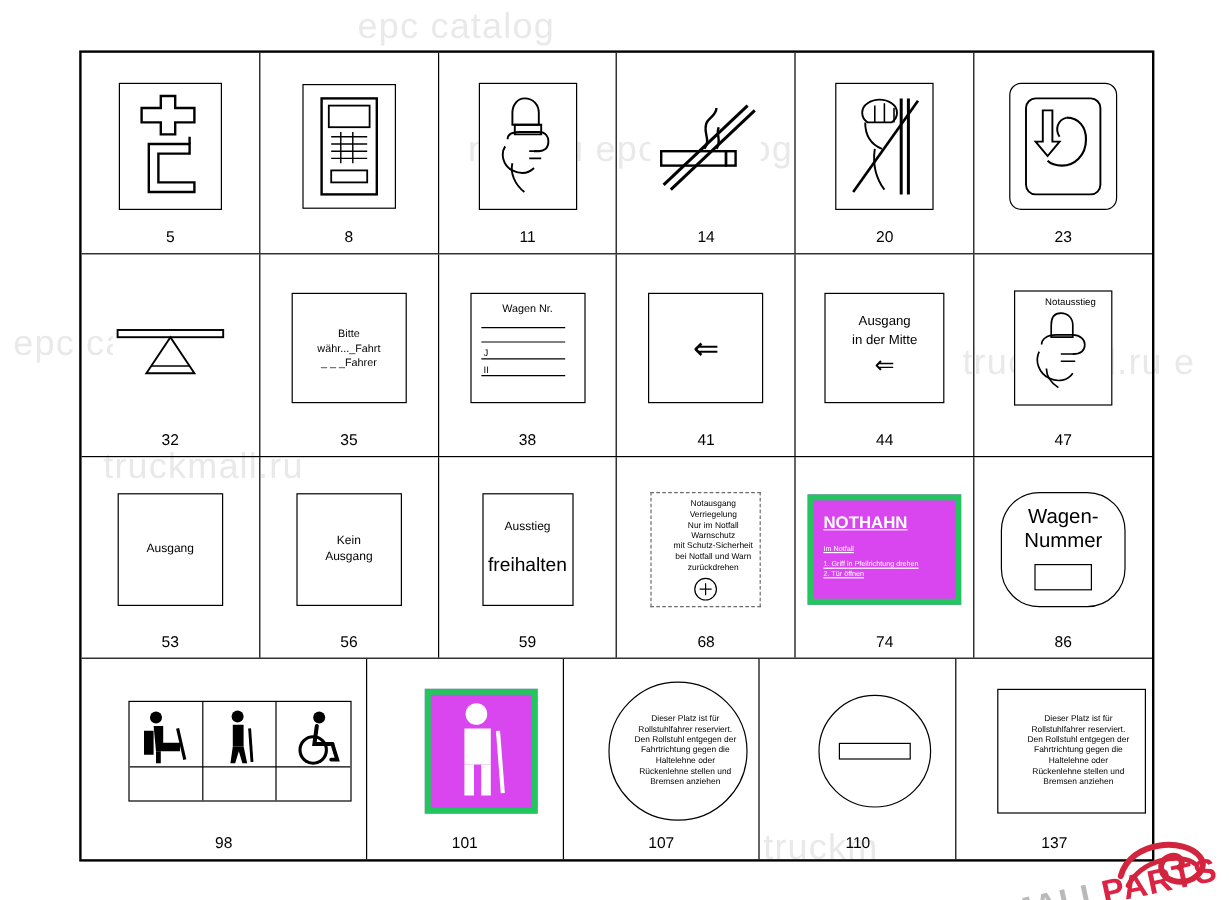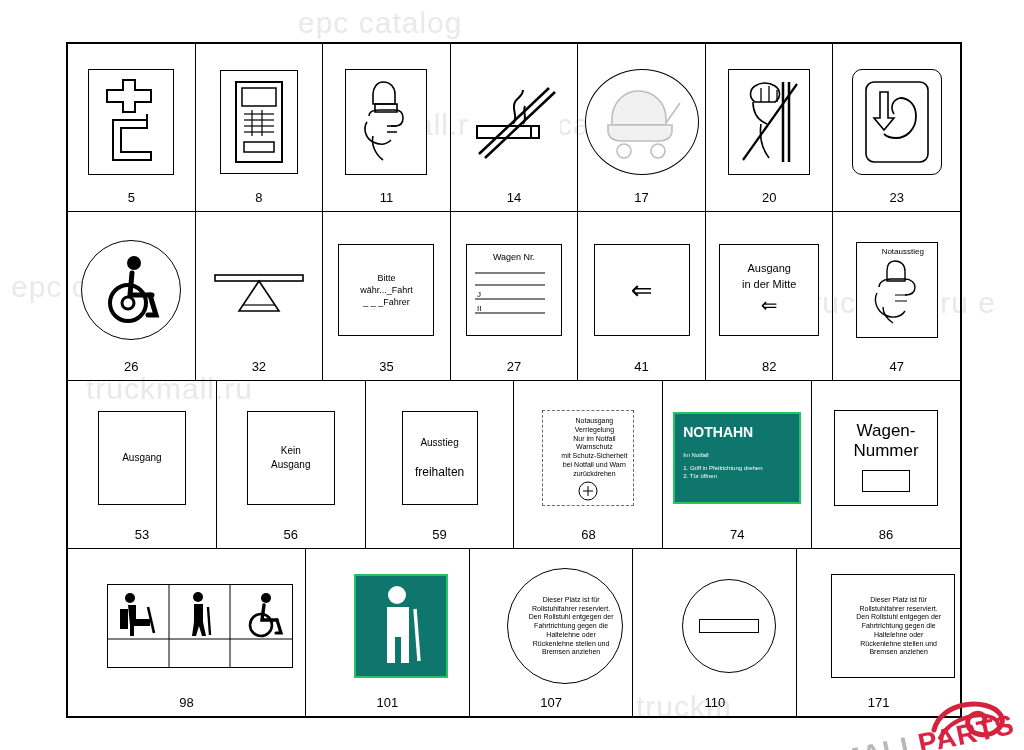--- a/index.html
+++ b/index.html
@@ -49,21 +49,21 @@
   .art{
     flex:1 1 auto;display:flex;align-items:center;justify-content:center;
     width:100%;padding-bottom:18px;box-sizing:border-box;
   }
   .plate{
     border:1px solid #000;background:#fff;box-sizing:border-box;
     display:flex;align-items:center;justify-content:center;
     position:relative;
   }
   .plate.dashed{border:1px dashed #6b6b6b;}
-  .plate.black{background:#0f766e;border:2px solid #22c55e;color:#fff;}
+  .plate.black{background:#d946ef;border:5px solid #22c55e;color:#fff;text-decoration:underline;}
   .tiny{font-size:7px;line-height:1.25;text-align:center;color:#000;margin-left:12px;}
   .smalltxt{font-size:9px;line-height:1.35;text-align:center;color:#000;}
   .midtxt{font-size:11px;line-height:1.4;text-align:center;color:#000;}
   .bigtxt{font-size:17px;line-height:1.15;text-align:center;color:#000;}
   .wtxt{color:#fff;}
   svg{display:block;}
   .row4 .cell{flex:1 1 0;padding-left:28px;}
 </style>
 </head>
 <body>
@@ -148,34 +148,20 @@
             <path d="M44,44 c6,-8 -2,-14 2,-22 c2,-4 8,-6 8,-12" fill="none" stroke="#000" stroke-width="2"></path>
             <path d="M54,44 c5,-7 -1,-12 2,-18" fill="none" stroke="#000" stroke-width="2"></path>
             <line x1="10" y1="74" x2="80" y2="8" stroke="#000" stroke-width="2.5"></line>
             <line x1="16" y1="78" x2="86" y2="12" stroke="#000" stroke-width="2.5"></line>
           </svg>
         </div>
       </div>
       <div class="num">14</div>
     </div>
 
-    <div class="cell">
-      <div class="art">
-        <div class="plate" style="width:114px;height:106px;border-radius:50%;">
-          <svg width="96" height="86" viewBox="0 0 96 86">
-            <path d="M18,46 h54 v-6 c0,-16 -12,-28 -28,-28 c-14,0 -26,12 -26,28 z" fill="#f1f1f1" stroke="#bdbdbd" stroke-width="1.6"></path>
-            <path d="M14,46 h64 v6 c0,6 -6,10 -12,10 h-40 c-6,0 -12,-4 -12,-10 z" fill="#f1f1f1" stroke="#bdbdbd" stroke-width="1.6"></path>
-            <circle cx="30" cy="72" r="7" fill="none" stroke="#bdbdbd" stroke-width="1.6"></circle>
-            <circle cx="64" cy="72" r="7" fill="none" stroke="#bdbdbd" stroke-width="1.6"></circle>
-            <path d="M72,44 l14,-20" fill="none" stroke="#bdbdbd" stroke-width="1.6"></path>
-          </svg>
-        </div>
-      </div>
-      <div class="num">17</div>
-    </div>
 
     <div class="cell">
       <div class="art">
         <div class="plate" style="width:82px;height:106px;">
           <svg width="68" height="92" viewBox="0 0 68 92">
             <path d="M20,10 c6,-4 14,-4 20,0 c6,4 6,12 0,16 h-20 c-6,-4 -6,-12 0,-16 z" fill="none" stroke="#000" stroke-width="1.6"></path>
             <path d="M18,26 c0,10 4,18 14,22" fill="none" stroke="#000" stroke-width="1.6"></path>
             <path d="M26,12 v14 M34,10 v16 M42,14 v12" stroke="#000" stroke-width="1.3"></path>
             <line x1="48" y1="6" x2="48" y2="86" stroke="#000" stroke-width="2.5"></line>
             <line x1="54" y1="6" x2="54" y2="86" stroke="#000" stroke-width="2.5"></line>
@@ -197,34 +183,20 @@
             <path d="M40,22 c-8,2 -10,10 -6,16" fill="none" stroke="#000" stroke-width="1.6"></path>
           </svg>
         </div>
       </div>
       <div class="num">23</div>
     </div>
   </div>
 
   <div class="row">
 
-    <div class="cell">
-      <div class="art">
-        <div class="plate" style="width:100px;height:100px;border-radius:50%;">
-          <svg width="78" height="78" viewBox="0 0 78 78">
-            <circle cx="42" cy="12" r="7" fill="#000"></circle>
-            <path d="M40,22 l-2,22 h22" fill="none" stroke="#000" stroke-width="5" stroke-linecap="round"></path>
-            <path d="M58,44 l6,20 h-8" fill="none" stroke="#000" stroke-width="5" stroke-linecap="round"></path>
-            <circle cx="36" cy="52" r="18" fill="none" stroke="#000" stroke-width="4"></circle>
-            <circle cx="36" cy="52" r="6" fill="none" stroke="#000" stroke-width="3"></circle>
-          </svg>
-        </div>
-      </div>
-      <div class="num">26</div>
-    </div>
 
     <div class="cell">
       <div class="art">
         <div class="plate" style="width:96px;height:64px;border:none;">
           <svg width="92" height="58" viewBox="0 0 92 58">
             <rect x="2" y="14" width="88" height="6" fill="none" stroke="#000" stroke-width="1.6"></rect>
             <path d="M46,20 l-20,30 h40 z" fill="none" stroke="#000" stroke-width="1.6"></path>
             <line x1="30" y1="44" x2="62" y2="44" stroke="#000" stroke-width="1.2"></line>
           </svg>
         </div>
@@ -252,41 +224,41 @@
               <line x1="0" y1="6" x2="70" y2="6" stroke="#000" stroke-width="1"></line>
               <line x1="0" y1="18" x2="70" y2="18" stroke="#000" stroke-width="1"></line>
               <line x1="0" y1="32" x2="70" y2="32" stroke="#000" stroke-width="1"></line>
               <line x1="0" y1="46" x2="70" y2="46" stroke="#000" stroke-width="1"></line>
               <text x="2" y="30" font-size="8" font-family="Liberation Sans">J</text>
               <text x="2" y="44" font-size="8" font-family="Liberation Sans">II</text>
             </svg>
           </div>
         </div>
       </div>
-      <div class="num">27</div>
+      <div class="num">38</div>
     </div>
 
     <div class="cell">
       <div class="art">
         <div class="plate" style="width:96px;height:92px;">
           <div style="font-size:26px;line-height:1;">⇐</div>
         </div>
       </div>
       <div class="num">41</div>
     </div>
 
     <div class="cell">
       <div class="art">
         <div class="plate" style="width:100px;height:92px;flex-direction:column;">
           <div class="midtxt">Ausgang</div>
           <div class="midtxt">in der Mitte</div>
           <div style="font-size:20px;line-height:1.3;">⇐</div>
         </div>
       </div>
-      <div class="num">82</div>
+      <div class="num">44</div>
     </div>
 
     <div class="cell">
       <div class="art">
         <div class="plate" style="width:82px;height:96px;flex-direction:column;justify-content:flex-start;padding-top:4px;">
           <div class="tiny" style="font-size:8px;">Notausstieg</div>
           <svg width="64" height="68" viewBox="0 0 64 68">
             <path d="M30,4 c6,0 10,4 10,10 v10 h-18 v-10 c0,-6 2,-10 8,-10 z" fill="none" stroke="#000" stroke-width="1.4"></path>
             <path d="M14,30 c0,-4 4,-8 12,-8 h14 c6,0 10,4 10,8 c0,6 -4,8 -10,8" fill="none" stroke="#000" stroke-width="1.4"></path>
             <path d="M12,36 c-4,8 0,18 8,22 c8,4 16,2 20,-4" fill="none" stroke="#000" stroke-width="1.4"></path>
@@ -318,21 +290,21 @@
         </div>
       </div>
       <div class="num">56</div>
     </div>
 
     <div class="cell">
       <div class="art">
         <div class="plate" style="width:76px;height:94px;flex-direction:column;">
           <div class="midtxt" style="font-size:10px;">Ausstieg</div>
           <div style="height:14px;"></div>
-          <div class="midtxt" style="font-size:12px;">freihalten</div>
+          <div class="midtxt" style="font-size:16px;">freihalten</div>
         </div>
       </div>
       <div class="num">59</div>
     </div>
 
     <div class="cell">
       <div class="art">
         <div class="plate dashed" style="width:92px;height:96px;flex-direction:column;justify-content:flex-start;padding-top:6px;">
           <div class="tiny">Notausgang</div>
           <div class="tiny">Verriegelung</div>
@@ -358,21 +330,21 @@
           <div class="wtxt" style="font-size:6px;margin-top:7px;">1. Griff in Pfeilrichtung drehen</div>
           <div class="wtxt" style="font-size:6px;margin-top:2px;">2. Tür öffnen</div>
         </div>
       </div>
       <div class="num">74</div>
     </div>
 
 
     <div class="cell">
       <div class="art">
-        <div class="plate" style="width:104px;height:96px;flex-direction:column;justify-content:flex-start;padding-top:10px;">
+        <div class="plate" style="width:104px;height:96px;flex-direction:column;justify-content:flex-start;padding-top:10px;border-radius:32px;">
           <div class="bigtxt">Wagen-</div>
           <div class="bigtxt">Nummer</div>
           <div style="width:46px;height:20px;border:1px solid #000;margin-top:10px;"></div>
         </div>
       </div>
       <div class="num">86</div>
     </div>
   </div>
 
   <div class="row row4">
@@ -450,17 +422,17 @@
         <div class="plate" style="width:124px;height:104px;flex-direction:column;padding:10px 6px;box-sizing:border-box;">
           <div class="tiny">Dieser Platz ist für</div>
           <div class="tiny">Rollstuhlfahrer reserviert.</div>
           <div class="tiny">Den Rollstuhl entgegen der</div>
           <div class="tiny">Fahrtrichtung gegen die</div>
           <div class="tiny">Haltelehne oder</div>
           <div class="tiny">Rückenlehne stellen und</div>
           <div class="tiny">Bremsen anziehen</div>
         </div>
       </div>
-      <div class="num">171</div>
+      <div class="num">137</div>
     </div>
   </div>
 
 </div>
 
 </body></html>

